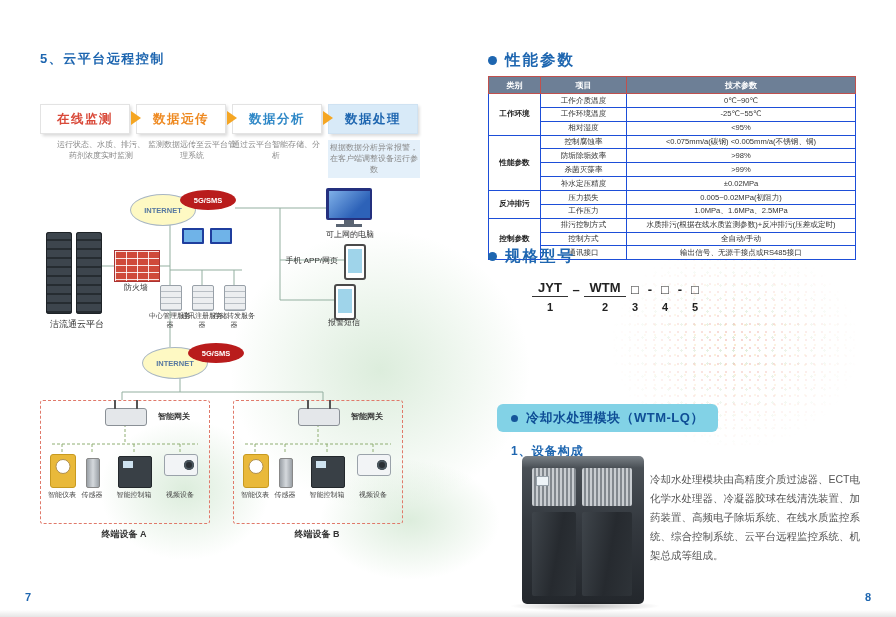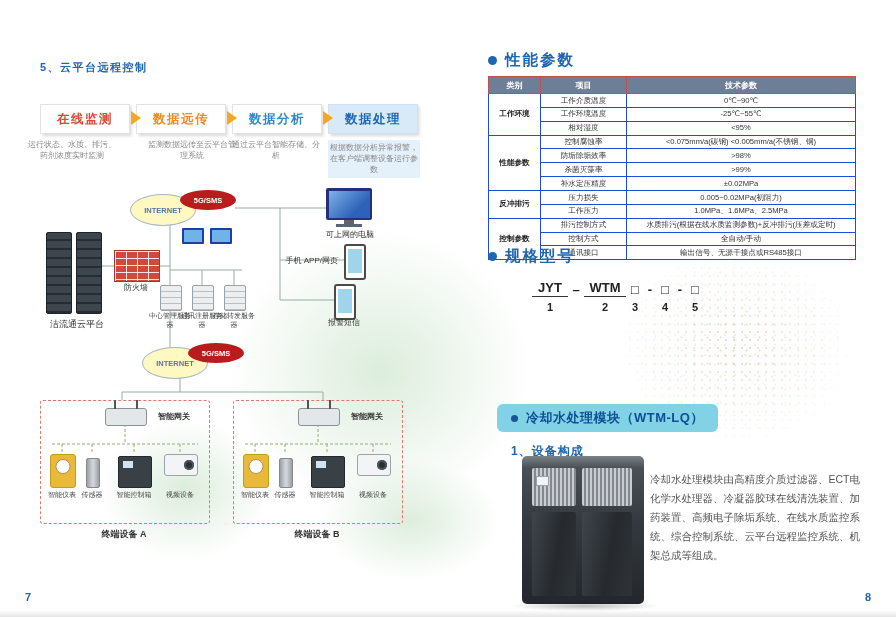--- a/index.html
+++ b/index.html
@@ -14,21 +14,21 @@
   .wm-green{background:radial-gradient(closest-side,rgba(140,195,140,.30),rgba(140,195,140,0))}
   .wm-dots{background-image:
       radial-gradient(rgba(215,80,60,.55) 1px,transparent 1.4px),
       radial-gradient(rgba(235,175,60,.55) 1px,transparent 1.4px),
       radial-gradient(rgba(110,170,90,.50) 1px,transparent 1.4px);
       background-size:8px 8px,10px 10px,13px 13px;
       -webkit-mask-image:radial-gradient(closest-side,#000,transparent);
       mask-image:radial-gradient(closest-side,#000,transparent);opacity:.45}
 
   
-  .ltitle{left:40px;top:60px;font-size:11px;font-weight:bold;color:#1e66b0;letter-spacing:1.5px}
+  .ltitle{left:40px;top:50px;font-size:13px;font-weight:bold;color:#1e66b0;letter-spacing:1.5px}
   .fbox{position:absolute;top:104px;width:88px;height:28px;background:#fff;border:1px solid #e3e3e3;
         box-shadow:1.5px 2px 3px rgba(0,0,0,.15);display:flex;align-items:center;justify-content:center;
         font-size:12.5px;font-weight:bold;letter-spacing:1.5px}
   .fdesc{position:absolute;top:140px;width:88px;font-size:8px;color:#8a8a8a;text-align:center;line-height:1.35}
   .farrow{position:absolute;top:111px;width:0;height:0;border-top:7px solid transparent;
         border-bottom:7px solid transparent;border-left:10px solid #f5a623}
 
   
   .diagram{left:30px;top:182px;width:440px;height:405px}
   .cloud{position:absolute;background:#fef9c3;border:1px solid #a8b6c4;border-radius:50%;display:flex;
@@ -115,21 +115,21 @@
     <div class="abs ltitle">5、云平台远程控制</div>
 
     <div>
       <div class="fbox" style="left:40px;color:#d94a3a">在线监测</div>
       <div class="fbox" style="left:136px;color:#ee8a22">数据远传</div>
       <div class="fbox" style="left:232px;color:#2f88c7">数据分析</div>
       <div class="fbox" style="left:328px;color:#1e66b0;background:#d8eaf8;border-color:#cfe2f2">数据处理</div>
       <div class="farrow" style="left:131px"></div>
       <div class="farrow" style="left:227px"></div>
       <div class="farrow" style="left:323px"></div>
-      <div class="fdesc" style="left:28px">运行状态、水质、排污、药剂浓度实时监测</div>
+      <div class="fdesc" style="left:57px">运行状态、水质、排污、药剂浓度实时监测</div>
       <div class="fdesc" style="left:148px">监测数据远传至云平台管理系统</div>
       <div class="fdesc" style="left:232px">通过云平台智能存储、分析</div>
       <div class="fdesc" style="left:328px;background:#e4f0fa;padding:3px 2px">根据数据分析异常报警，在客户端调整设备运行参数</div>
     </div>
 
     <div class="abs diagram">
       <svg width="440" height="405" style="position:absolute;left:0;top:0">
         <path d="M205,26 H296 M250,26 V78 H314 M250,78 V118 H304 M140,42 V165 M72,84 H84 M128,84 H140 M140,88 H212 M172,88 V103 M204,88 V103 M150,195 V210 M92,210 H293 M92,210 V218 M293,210 V218" stroke="#93afa0" stroke-width="1" fill="none"></path>
         <path d="M95,242 V262 M22,262 H168 M32,262 V272 M62,262 V272 M104,262 V272 M150,262 V272 M288,242 V262 M215,262 H361 M225,262 V272 M255,262 V272 M297,262 V272 M343,262 V272" stroke="#8fae72" stroke-width="1" stroke-dasharray="3 2" fill="none"></path>
       </svg>

